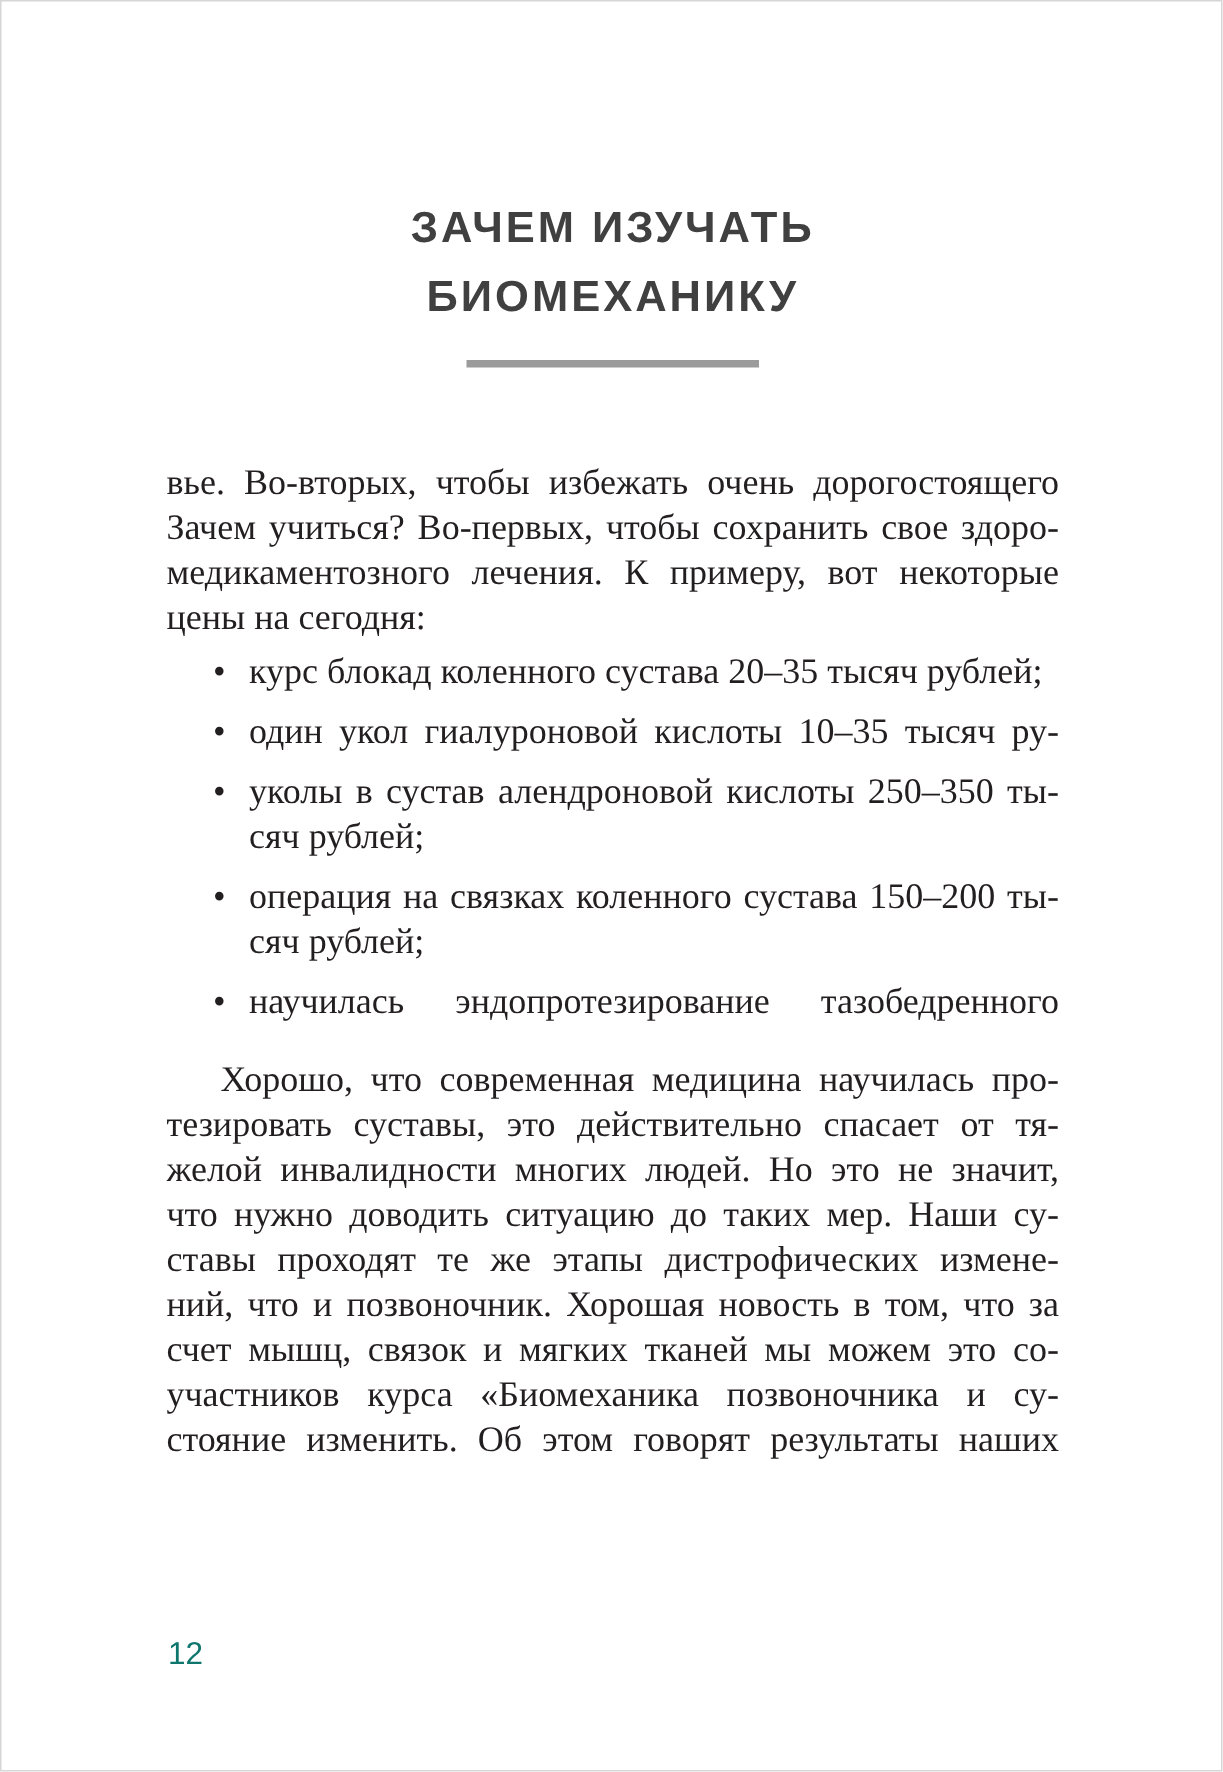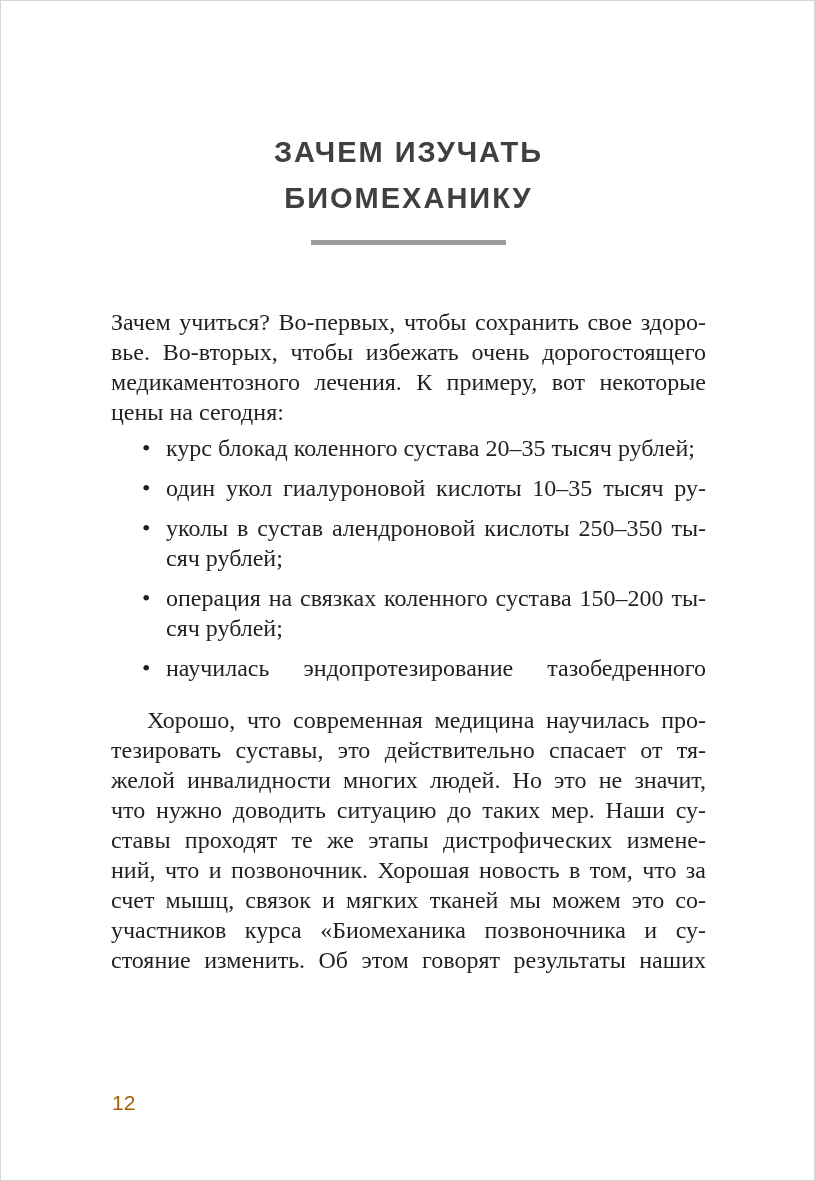--- a/index.html
+++ b/index.html
@@ -73,41 +73,41 @@
     line-height: 30px;
     font-size: 24px;
   }
   
   .page-number {
     position: absolute;
     left: 111px;
     top: 1090px;
     font-family: "Liberation Sans", sans-serif;
     font-size: 21px;
-    color: #a16207;
+    color: #0f766e;
   }
 </style>
 </head>
 <body>
 
 <div class="page">
   <div class="content">
 
     <h1 class="title">
         <div class="line">ЗАЧЕМ ИЗУЧАТЬ</div>
         <div class="line line-last">БИОМЕХАНИКУ</div>
       </h1>
 
     <div class="divider"></div>
 
     <div class="body-text">
 
       <div class="para p1">
+          <div class="line">вье. Во-вторых, чтобы избежать очень дорогостоящего</div>
           <div class="line">Зачем учиться? Во-первых, чтобы сохранить свое здоро-</div>
-          <div class="line">вье. Во-вторых, чтобы избежать очень дорогостоящего</div>
           <div class="line">медикаментозного лечения. К примеру, вот некоторые</div>
           <div class="line line-last">цены на сегодня:</div>
         </div>
 
       <div class="price-list">
 
         <div class="bullet-item">
           <span class="bullet-marker">•</span>
           <div class="para">
               <div class="line line-last">курс блокад коленного сустава 20–35 тысяч рублей;</div>

